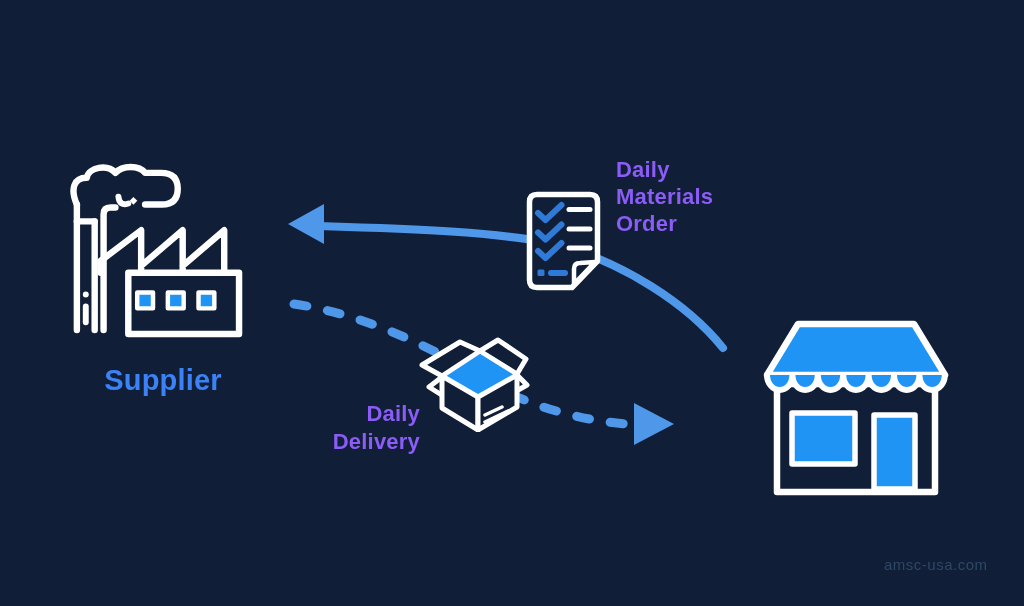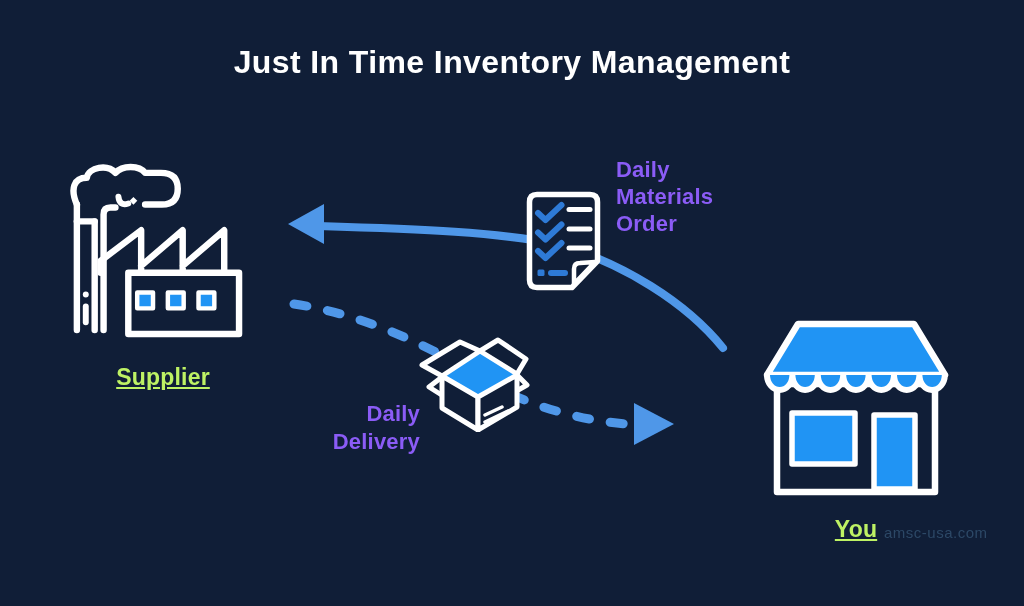--- a/index.html
+++ b/index.html
@@ -8,41 +8,40 @@
     background:#101e37;
     font-family:"Liberation Sans", sans-serif;
     -webkit-font-smoothing:antialiased;
   }
   .abs{position:absolute;}
   .title{
     top:44px;left:0;width:1024px;text-align:center;
     color:#ffffff;font-size:32px;font-weight:800;letter-spacing:.4px;
   }
   .node-label{
-    color:#bef264;font-size:23px;font-weight:700;text-align:center;letter-spacing:.2px;text-decoration:underline;
+    color:#3b82f6;font-size:29px;font-weight:700;text-align:center;letter-spacing:.2px;
   }
   .flow-label{
     color:#8b5cf6;font-size:22px;font-weight:700;letter-spacing:.2px;
     white-space:pre-line;line-height:27px;
   }
   .flow-label.right{text-align:right;line-height:28px;}
   .watermark{
     color:#2c4866;font-size:15px;letter-spacing:.5px;font-weight:400;
   }
   svg{display:block;}
   .layer-arrows{top:0;left:0;z-index:1;}
   .layer-icon{z-index:2;}
   .layer-text{z-index:3;}
 </style>
 </head>
 <body>
 
 <div class="canvas">
 
-  <div class="abs title layer-text">Just In Time Inventory Management</div>
 
   <svg class="abs layer-arrows" width="1024" height="606" viewBox="0 0 1024 606">
 
     <g>
       <path d="M318 226 C 420 229, 500 232, 560 245 C 622 263, 686 302, 723 348" fill="none" stroke="#4f97e8" stroke-width="8" stroke-linecap="round"></path>
       <polygon points="288,224 324,204 324,244" fill="#4f97e8"></polygon>
     </g>
 
     <g>
       <path d="M294 304 C 370 315, 440 352, 492 384 C 530 407, 585 421, 627 424" fill="none" stroke="#4f97e8" stroke-width="9" stroke-linecap="round" stroke-dasharray="13 21"></path>
@@ -112,17 +111,16 @@
 
   <svg class="abs layer-icon" style="left:761px;top:320px;" width="190" height="178" viewBox="0 0 190 178">
     <g stroke="#ffffff" fill="none" stroke-linejoin="round" stroke-linecap="round">
       <rect x="16" y="64" width="158" height="108" stroke-width="6.5" fill="#101e37"></rect>
       <rect x="31" y="93" width="63" height="51" stroke-width="5.5" fill="#2094f4"></rect>
       <rect x="113" y="95" width="41" height="74" stroke-width="5.5" fill="#2094f4"></rect>
       <polygon points="37,4 153,4 184,55 6,55" stroke-width="6.5" fill="#2094f4"></polygon>
       <path d="M6 55 a12.7 15 0 0 0 25.4 0 a12.7 15 0 0 0 25.4 0 a12.7 15 0 0 0 25.4 0 a12.7 15 0 0 0 25.4 0 a12.7 15 0 0 0 25.4 0 a12.7 15 0 0 0 25.4 0 a12.7 15 0 0 0 25.4 0" stroke-width="6" fill="#2094f4"></path>
     </g>
   </svg>
-  <div class="abs node-label layer-text" style="left:776px;top:516px;width:160px;">You</div>
 
-  <div class="abs watermark layer-text" style="left:884px;top:524px;">amsc-usa.com</div>
+  <div class="abs watermark layer-text" style="left:884px;top:556px;">amsc-usa.com</div>
 
 </div>
 
 </body></html>

